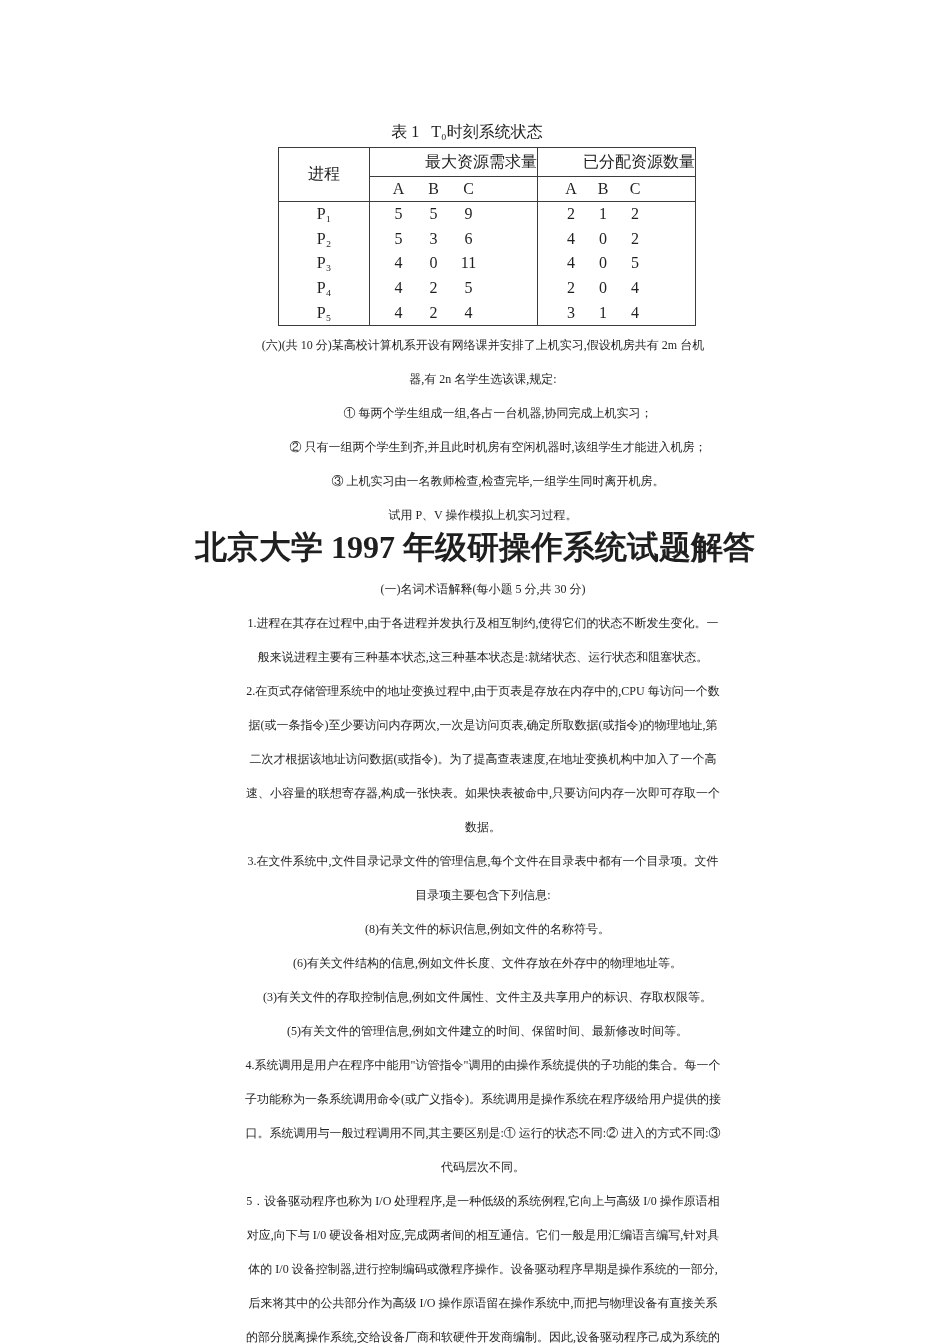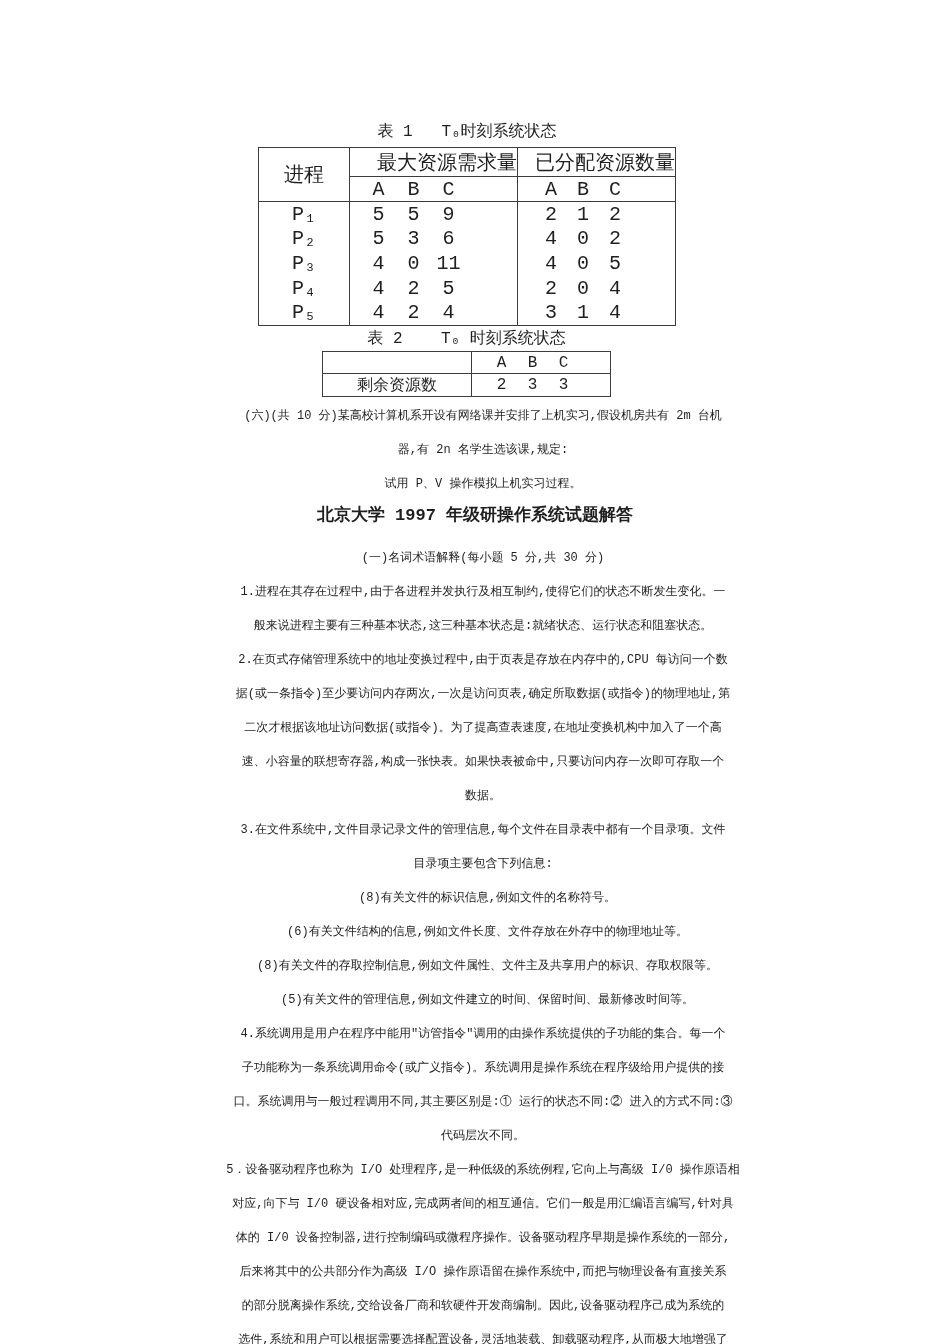--- a/index.html
+++ b/index.html
@@ -9,36 +9,36 @@
   }
   html,body{margin:0;padding:0;}
   body{background:#e8e8e8;}
   .page{
     position:relative;
     width:950px;
     height:1344px;
     margin:0 auto;
     background:var(--bg);
     color:var(--text);
-    font-family:Liberation Mono, monospace;
+    font-family:Liberation Serif, serif;
     overflow:hidden;
   }
   
   .tbl-wrap1{margin:122px 0 0 258px;width:418px;}
   .tbl-wrap2{margin:3px 0 0 322px;width:289px;}
   .caption{
     font-size:16px;
     line-height:20px;
     text-align:center;
     white-space:pre;
     margin-bottom:5px;
   }
   .tbl-wrap2 .caption{margin-bottom:2px;}
   table{border-collapse:collapse;table-layout:fixed;}
-  .t1{width:417px;border:1.5px solid var(--border);font-size:20px;}
+  .t1{width:417px;border:1.5px solid var(--border);font-size:16px;margin-left:20px;}
   .t1 th{font-weight:normal;border-bottom:1.5px solid var(--border);padding:0;}
   .t1 td{padding:0;}
   .t1 .c-proc{width:90px;border-right:1.5px solid var(--border);text-align:center;}
   .t1 .c-g1{width:167px;border-right:1.5px solid var(--border);}
   .t1 .c-g2{width:157px;}
   .t1 thead tr:first-child{height:29px;}
   .t1 thead tr:last-child{height:25px;}
   .t1 tbody tr{height:24.8px;}
   .t1 .grp-h{text-align:right;}
   .abc-row1{display:flex;padding-left:11px;}
@@ -63,21 +63,21 @@
   }
   .problem6{margin-top:2px;}
   .para{margin:0;white-space:pre-line;}
   .indent-item{padding-left:30px;}
   .sub{padding-left:9px;}
   .plain{padding-left:0;}
   .answer-title{
     margin:-4px 0 0 0;
     width:100%;
     text-align:center;
-    font-size:17px;
+    font-size:32px;
     font-weight:bold;
     line-height:38px;
   }
   .section-heading{margin-top:6px;}
 </style>
 </head>
 <body>
 
 <div class="page">
 
@@ -190,71 +190,49 @@
               <span class="num">3</span>
               <span class="num">1</span>
               <span class="num">4</span>
             </span>
           </td>
         </tr>
         </tbody>
     </table>
   </div>
 
-  <div class="tbl-wrap2">
-    <div class="caption">表 2    T₀ 时刻系统状态</div>
-    <table class="t2">
-      <tbody>
-        <tr>
-          <td class="c-lbl"></td>
-          <td class="c-val">
-            <span class="abc-row3">
-              <span class="num">A</span>
-              <span class="num">B</span>
-              <span class="num">C</span>
-            </span>
-          </td>
-        </tr>
-        <tr>
-          <td class="c-lbl">剩余资源数</td>
-          <td class="c-val">
-            <span class="abc-row3">
-              <span class="num">2</span>
-              <span class="num">3</span>
-              <span class="num">3</span>
-            </span>
-          </td>
-        </tr>
-      </tbody>
-    </table>
-  </div>
 
   <div class="body-text problem6">
     <div class="para plain">(六)(共 10 分)某高校计算机系开设有网络课并安排了上机实习,假设机房共有 2m 台机
 器,有 2n 名学生选该课,规定:</div>
+    <div>
+        <div class="para indent-item">① 每两个学生组成一组,各占一台机器,协同完成上机实习；</div>
+        <div class="para indent-item">② 只有一组两个学生到齐,并且此时机房有空闲机器时,该组学生才能进入机房；</div>
+        <div class="para indent-item">③ 上机实习由一名教师检查,检查完毕,一组学生同时离开机房。</div>
+      </div>
     <div class="para plain">试用 P、V 操作模拟上机实习过程。</div>
   </div>
 
   <h1 class="answer-title">北京大学 1997 年级研操作系统试题解答</h1>
 
   <div class="body-text">
     <div class="para plain section-heading">(一)名词术语解释(每小题 5 分,共 30 分)</div>
     <div>
         <div class="para plain">1.进程在其存在过程中,由于各进程并发执行及相互制约,使得它们的状态不断发生变化。一
 般来说进程主要有三种基本状态,这三种基本状态是:就绪状态、运行状态和阻塞状态。</div>
         <div class="para plain">2.在页式存储管理系统中的地址变换过程中,由于页表是存放在内存中的,CPU 每访问一个数
 据(或一条指令)至少要访问内存两次,一次是访问页表,确定所取数据(或指令)的物理地址,第
 二次才根据该地址访问数据(或指令)。为了提高查表速度,在地址变换机构中加入了一个高
 速、小容量的联想寄存器,构成一张快表。如果快表被命中,只要访问内存一次即可存取一个
 数据。</div>
         <div class="para plain">3.在文件系统中,文件目录记录文件的管理信息,每个文件在目录表中都有一个目录项。文件
 目录项主要包含下列信息:</div>
         <div class="para sub">(8)有关文件的标识信息,例如文件的名称符号。</div>
         <div class="para sub">(6)有关文件结构的信息,例如文件长度、文件存放在外存中的物理地址等。</div>
-        <div class="para sub">(8)有关文件的存取控制信息,例如文件属性、文件主及共享用户的标识、存取权限等。</div>
+        <div class="para sub">(3)有关文件的存取控制信息,例如文件属性、文件主及共享用户的标识、存取权限等。</div>
         <div class="para sub">(5)有关文件的管理信息,例如文件建立的时间、保留时间、最新修改时间等。</div>
         <div class="para plain">4.系统调用是用户在程序中能用"访管指令"调用的由操作系统提供的子功能的集合。每一个
 子功能称为一条系统调用命令(或广义指令)。系统调用是操作系统在程序级给用户提供的接
 口。系统调用与一般过程调用不同,其主要区别是:① 运行的状态不同:② 进入的方式不同:③
 代码层次不同。</div>
         <div class="para plain">5．设备驱动程序也称为 I/O 处理程序,是一种低级的系统例程,它向上与高级 I/0 操作原语相
 对应,向下与 I/0 硬设备相对应,完成两者间的相互通信。它们一般是用汇编语言编写,针对具
 体的 I/0 设备控制器,进行控制编码或微程序操作。设备驱动程序早期是操作系统的一部分,
 后来将其中的公共部分作为高级 I/O 操作原语留在操作系统中,而把与物理设备有直接关系
 的部分脱离操作系统,交给设备厂商和软硬件开发商编制。因此,设备驱动程序己成为系统的

